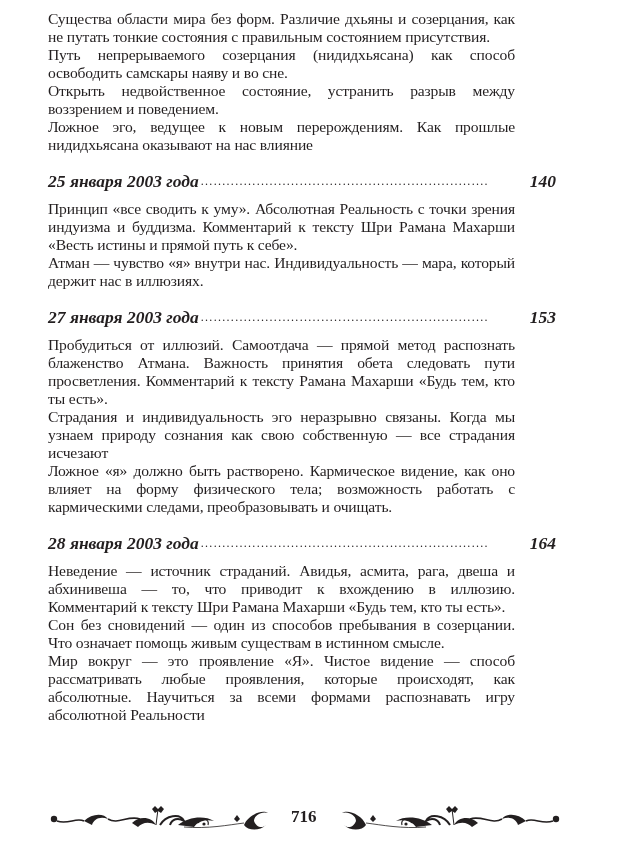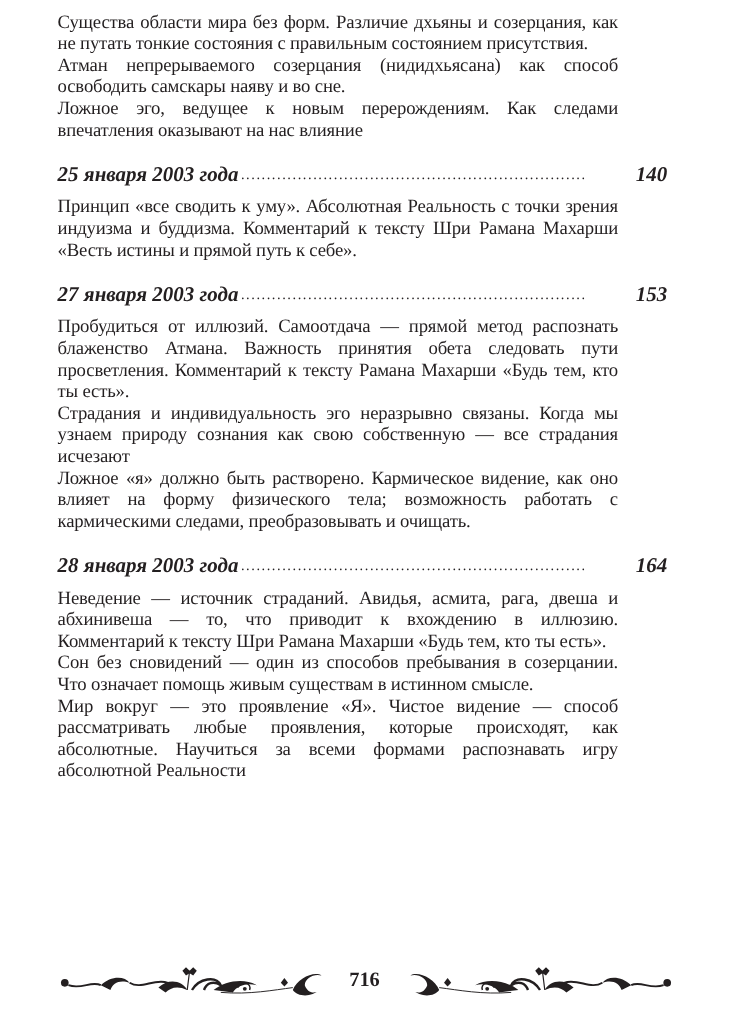--- a/index.html
+++ b/index.html
@@ -88,32 +88,34 @@
       color: #231f20;
     }
   </style>
 </head>
 <body>
 
 <div class="page">
 
   <div class="block intro">
     <p>Существа области мира без форм. Различие дхьяны и созерцания, как не путать тонкие состояния с правильным состоянием присутствия.</p>
-    <p>Атман непрерываемого созерцания (нидидхьясана) как способ освободить самскары наяву и во сне.</p>
-    <p>Ложное эго, ведущее к новым перерождениям. Как следами впечатления оказывают на нас влияние</p>
+    <p>Путь непрерываемого созерцания (нидидхьясана) как способ освободить самскары наяву и во сне.</p>
+    <p>Открыть недвойственное состояние, устранить разрыв между воззрением и поведением.</p>
+    <p>Ложное эго, ведущее к новым перерождениям. Как прошлые нидидхьясана оказывают на нас влияние</p>
   </div>
 
   <div class="section">
     <div class="toc-heading">
       <span class="title">25 января 2003 года</span>
       <span class="leader"></span>
       <span class="page-num">140</span>
     </div>
     <div class="block">
       <p>Принцип «все сводить к уму». Абсолютная Реальность с точки зрения индуизма и буддизма. Комментарий к тексту Шри Рамана Махарши «Весть истины и прямой путь к себе».</p>
+      <p>Атман — чувство «я» внутри нас. Индивидуальность — мара, который держит нас в иллюзиях.</p>
     </div>
   </div>
 
   <div class="section">
     <div class="toc-heading">
       <span class="title">27 января 2003 года</span>
       <span class="leader"></span>
       <span class="page-num">153</span>
     </div>
     <div class="block">

